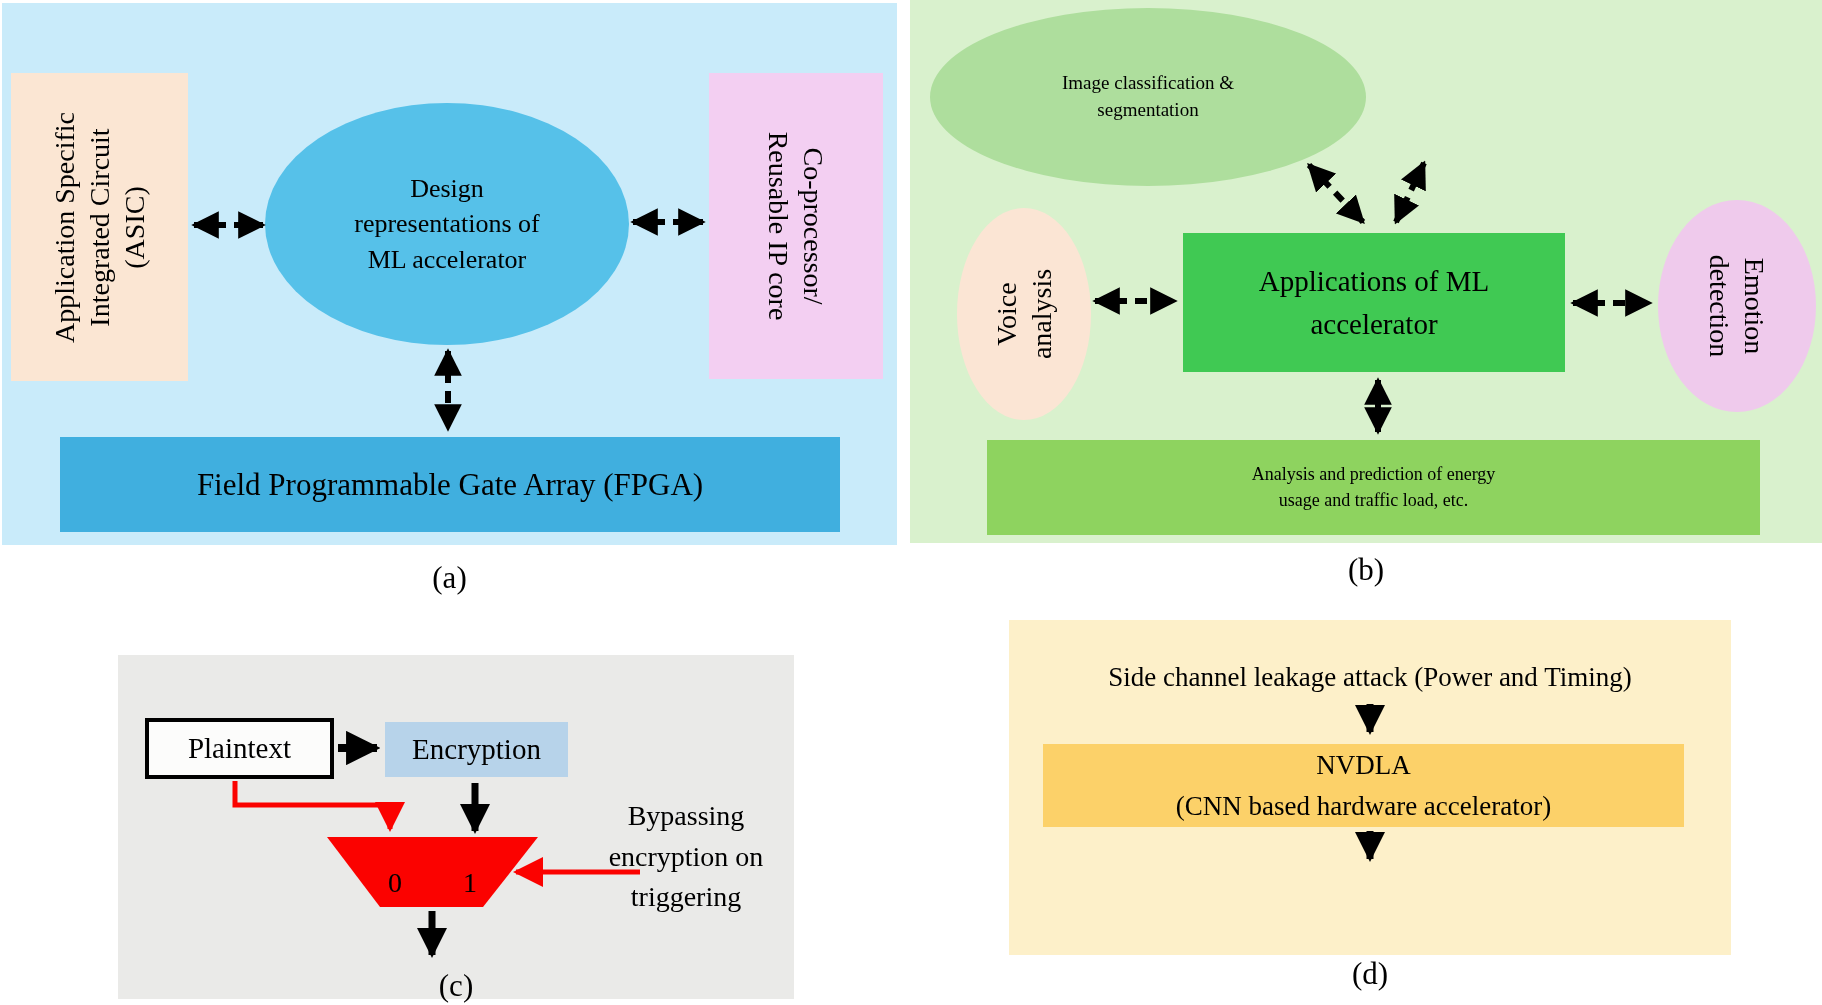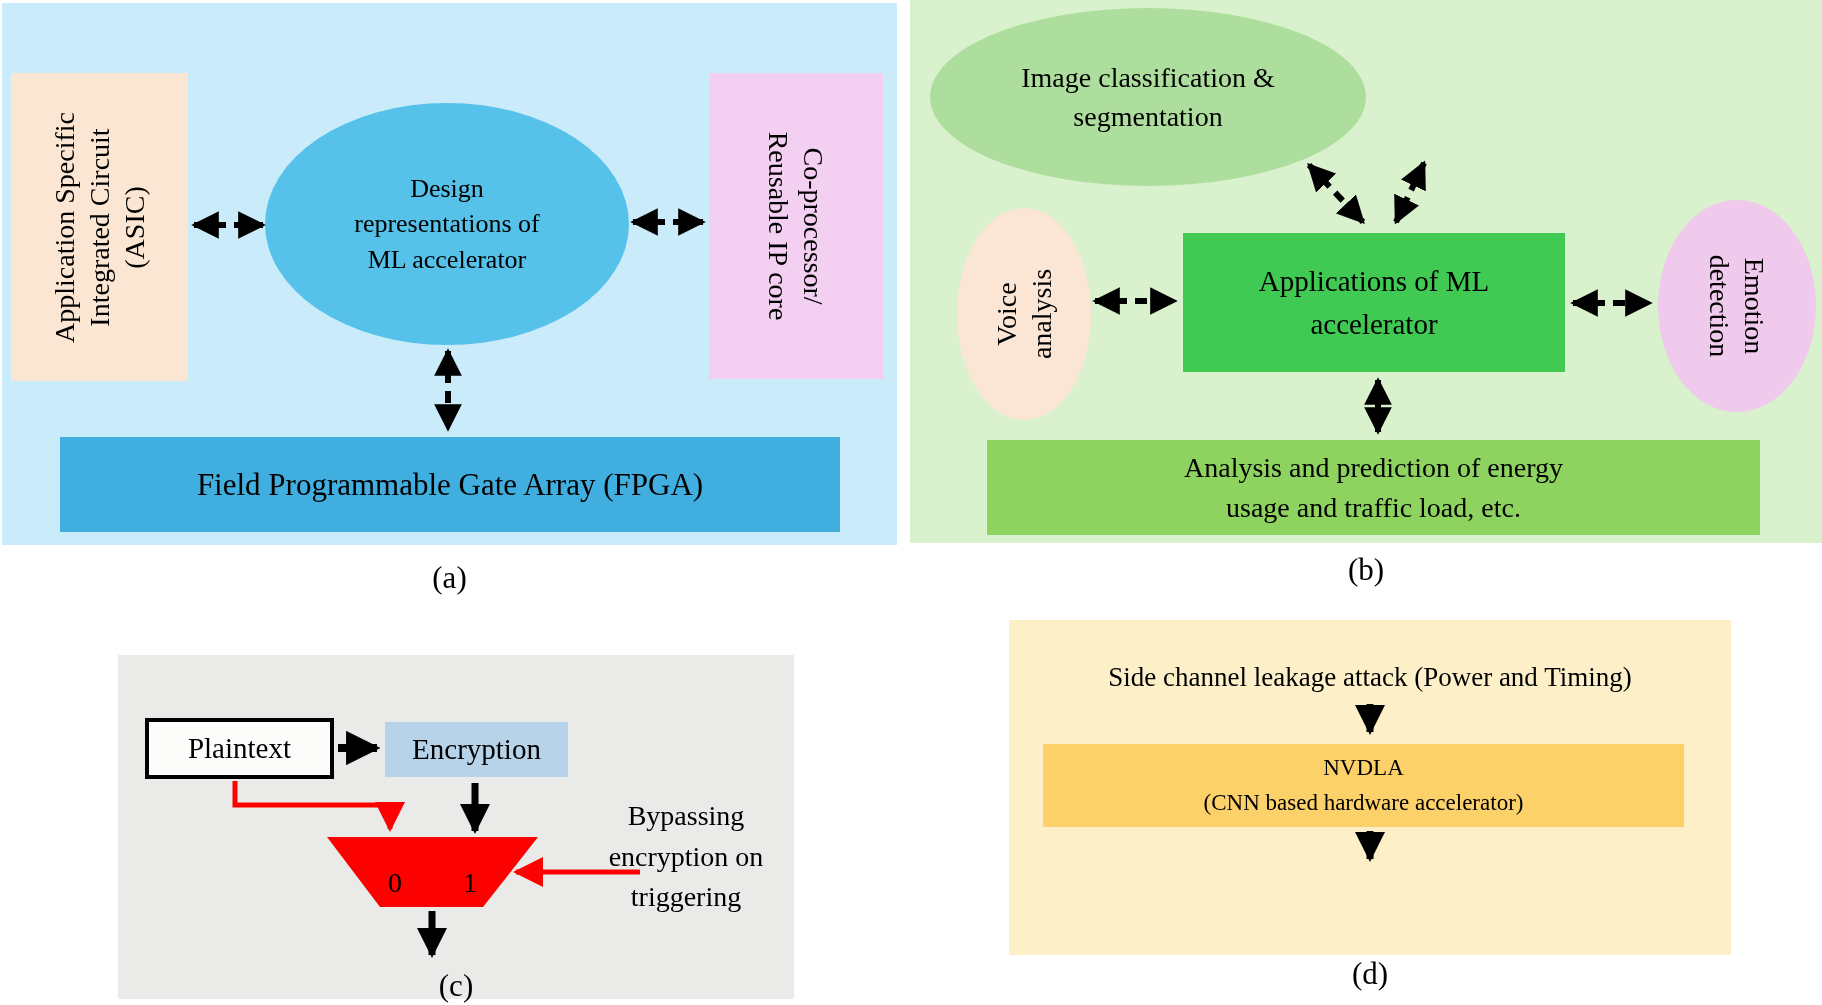--- a/index.html
+++ b/index.html
@@ -24,51 +24,51 @@
   #panel-a{left:2px;top:3px;width:895px;height:542px;background:var(--panel-a-bg);}
   #asic-box{left:9px;top:70px;width:177px;height:308px;background:var(--asic-box);font-size:28px;}
   #design-ellipse{left:263px;top:100px;width:364px;height:242px;border-radius:50%;
                   background:var(--design-ellipse);font-size:26px;line-height:1.35;}
   #coproc-box{left:707px;top:70px;width:174px;height:306px;background:var(--coprocessor-box);font-size:28px;}
   #fpga-box{left:58px;top:434px;width:780px;height:95px;background:var(--fpga-box);font-size:31px;}
 
   
   #panel-b{left:910px;top:0px;width:912px;height:543px;background:var(--panel-b-bg);}
   #image-ellipse{left:20px;top:8px;width:436px;height:178px;border-radius:50%;
-                 background:var(--image-ellipse);font-size:28px;line-height:1.4;}
+                 background:var(--image-ellipse);font-size:19px;line-height:1.4;}
   #face-ellipse{left:468px;top:5px;width:424px;height:186px;border-radius:50%;
                 background:
                   repeating-linear-gradient(90deg, rgba(110,195,120,0.25) 0 14px, rgba(0,0,0,0) 14px 34px),
                   repeating-linear-gradient(0deg, rgba(150,225,155,0.25) 0 12px, rgba(0,0,0,0) 12px 30px),
                   var(--face-ellipse);
                 font-size:28px;line-height:1.4;}
   #voice-ellipse{left:47px;top:208px;width:134px;height:212px;border-radius:50%;
                  background:var(--voice-ellipse);font-size:28px;}
   #emotion-ellipse{left:748px;top:200px;width:158px;height:212px;border-radius:50%;
                    background:var(--emotion-ellipse);font-size:28px;}
   #apps-box{left:273px;top:233px;width:382px;height:139px;background:var(--applications-box);
             font-size:29px;line-height:1.45;}
   #analysis-box{left:77px;top:440px;width:773px;height:95px;background:var(--analysis-box);
-                font-size:28px;line-height:1.4;}
+                font-size:18px;line-height:1.4;}
 
   
   #panel-c{left:118px;top:623px;width:676px;height:344px;background:var(--panel-c-bg);margin-top:32px;}
   #plaintext-box{left:27px;top:63px;width:189px;height:61px;background:var(--plaintext-box);
                  border:4px solid #000;box-sizing:border-box;font-size:29px;}
   #encryption-box{left:267px;top:67px;width:183px;height:55px;background:var(--encryption-box);font-size:29px;}
   #bypass-note{left:458px;top:141px;width:220px;font-size:28px;line-height:1.45;text-align:center;}
   .mux-label{width:34px;text-align:center;font-size:28px;color:#000;}
   #mux-label-0{left:260px;top:212px;}
   #mux-label-1{left:335px;top:212px;}
 
   
   #panel-d{left:1009px;top:620px;width:722px;height:335px;background:var(--panel-d-bg);}
   #sidechannel-text{left:0;top:42px;width:722px;font-size:27px;text-align:center;}
   #nvdla-box{left:34px;top:124px;width:641px;height:83px;background:var(--nvdla-box);
-             font-size:23px;line-height:1.5;align-items:center;}
+             font-size:27px;line-height:1.5;align-items:center;}
   #recovery-text{left:0;top:252px;width:722px;font-size:27px;line-height:1.5;text-align:center;}
 
   
   .sub-label{font-size:31px;text-align:center;}
   #label-a{left:2px;top:560px;width:895px;}
   #label-b{left:910px;top:552px;width:912px;}
   #label-c{left:118px;top:968px;width:676px;}
   #label-d{left:1009px;top:956px;width:722px;}
 </style>
 </head>

